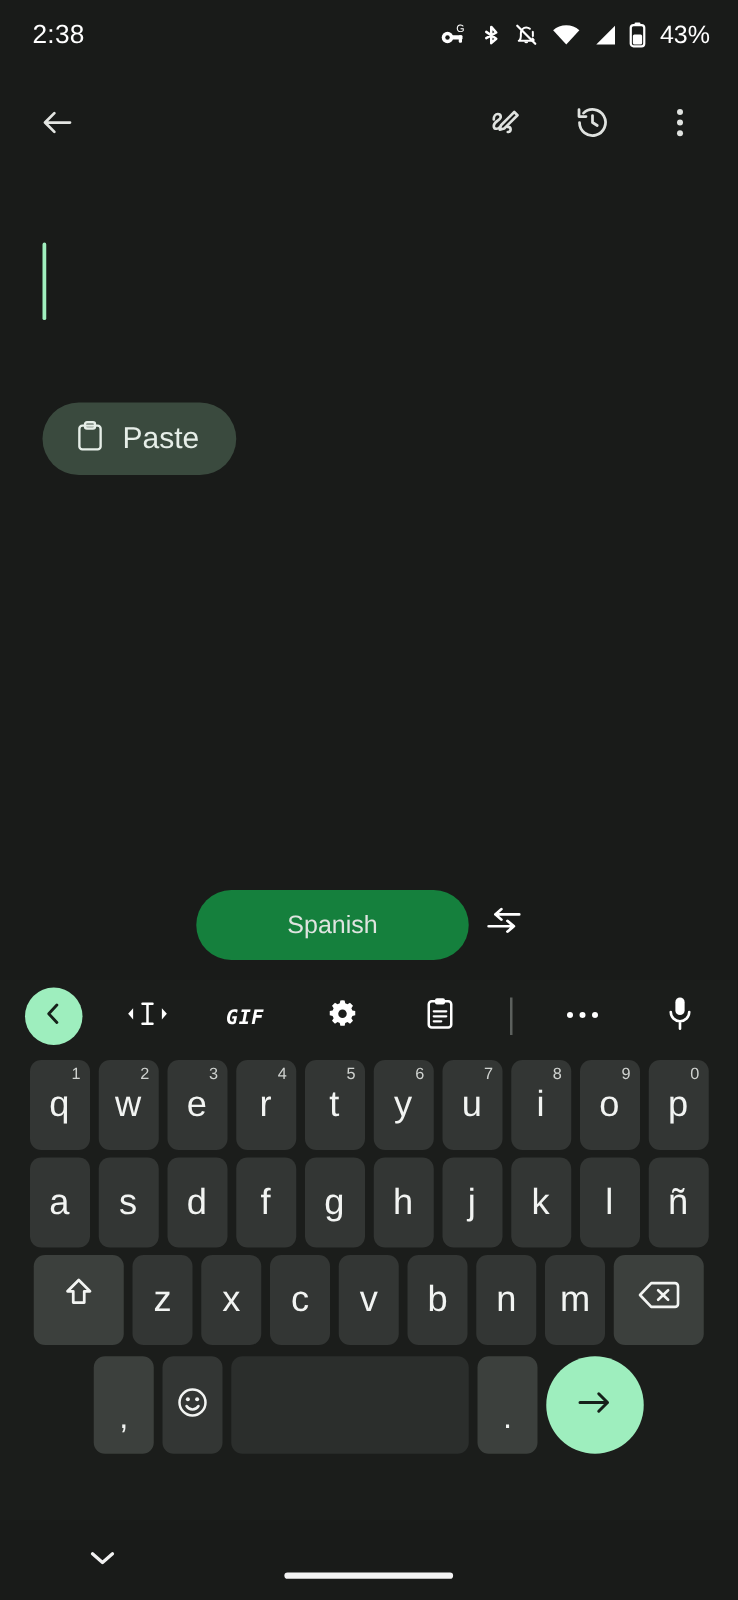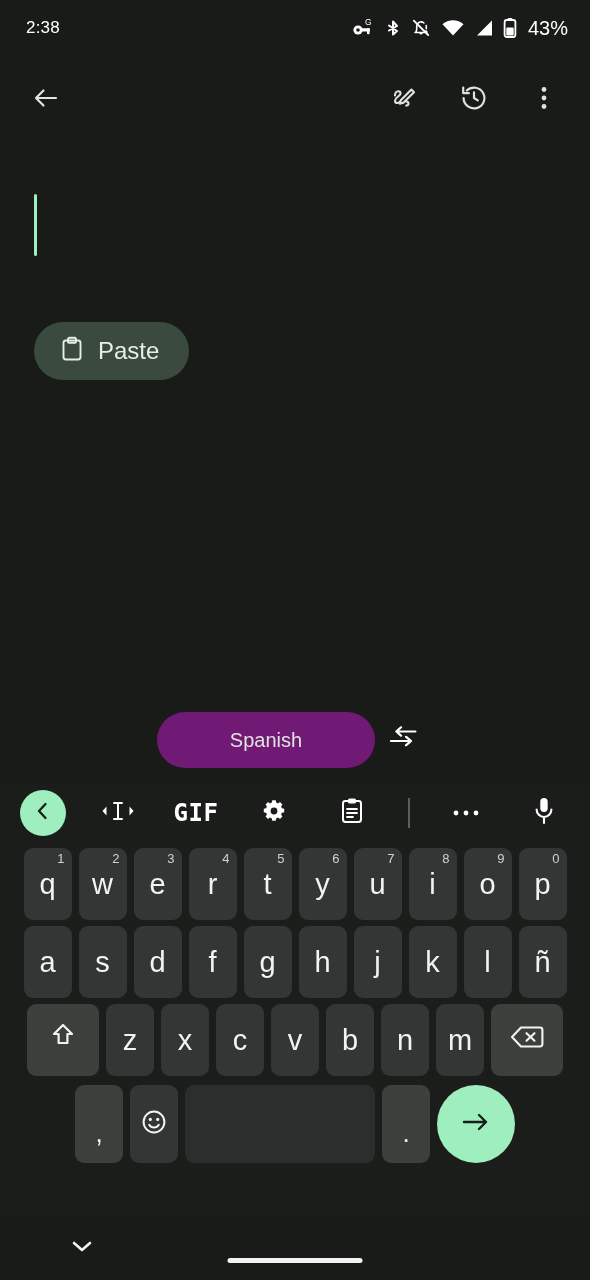--- a/index.html
+++ b/index.html
@@ -8,21 +8,21 @@
     background:#1b1d1b;
     font-family:"Liberation Sans", sans-serif;
     -webkit-font-smoothing:antialiased;
   }
   #screen{ position:relative; width:590px; height:1280px; background:#191b19; }
 
   
   .statusbar{ position:absolute; top:0; left:0; width:590px; height:56px;
     display:flex; align-items:center; justify-content:space-between;
     padding:0 22px 0 26px; color:#fff; }
-  .clock{ font-size:17px; letter-spacing:.2px; color:#ffffff; }
+  .clock{ font-size:21px; letter-spacing:.2px; color:#ffffff; }
   .sys-icons{ display:flex; align-items:center; gap:9px; }
   .sys-icons svg{ display:block; }
   .battpct{ font-size:20px; color:#fff; margin-left:2px; }
 
   
   .appbar{ position:absolute; top:66px; left:0; width:590px; height:64px;
     display:flex; align-items:center; }
   .appbar .left{ margin-left:22px; }
   .appbar .right{ margin-left:auto; display:flex; align-items:center; gap:22px; margin-right:22px; }
   .iconbtn{ width:48px; height:48px; display:flex; align-items:center; justify-content:center;
@@ -37,32 +37,32 @@
 
   
   .paste{ position:absolute; top:322px; left:34px; height:58px;
     display:inline-flex; align-items:center; gap:14px;
     background:#3a4a3e; border-radius:29px; padding:0 30px 0 26px; }
   .paste .lbl{ color:#e6eee8; font-size:24px; }
 
   
   .langrow{ position:absolute; top:712px; left:0; width:590px; height:56px;
     display:flex; align-items:center; justify-content:center; gap:0; }
-  .langchip{ width:218px; height:56px; background:#701a75; border-radius:28px;
+  .langchip{ width:218px; height:56px; background:#15803d; border-radius:28px;
     display:flex; align-items:center; justify-content:center;
     color:#dfe4e0; font-size:20px; }
   .swap{ width:58px; height:56px; display:flex; align-items:center; justify-content:center; }
 
   
   .kb{ position:absolute; top:784px; left:0; width:590px; height:432px; background:#1b1d1b; }
   .kbtools{ height:58px; display:flex; align-items:center; padding:0 20px; }
   .tool{ width:52px; height:52px; display:flex; align-items:center; justify-content:center; }
   .tool.first{ background:#9eeebe; border-radius:50%; width:46px; height:46px; }
-  .tool.gif{ color:#fff; font-size:24px; font-weight:bold; letter-spacing:.5px;
-    font-family:"DejaVu Sans Mono", monospace; }
+  .tool.gif{ color:#fff; font-size:16px; font-weight:bold; letter-spacing:.5px;
+    font-family:"DejaVu Sans Mono", monospace;font-style:italic; }
   .toolsp{ flex:1; }
   .tdiv{ width:2px; height:30px; background:#5c605d; margin:0 4px; }
 
   .krow{ display:flex; justify-content:center; align-items:center; gap:7px; margin-top:6px; }
   .key{ position:relative; width:48px; height:72px; background:#333634; border-radius:9px;
     display:flex; align-items:center; justify-content:center;
     color:#f2f4f2; font-size:29px; }
   .key .hint{ position:absolute; top:3px; right:7px; font-size:13px; color:#cfd2cf; }
   .key.wide{ width:72px; background:#3c403d; }
   .krow.r2 .key, .krow.r3 .key { height:72px; }

